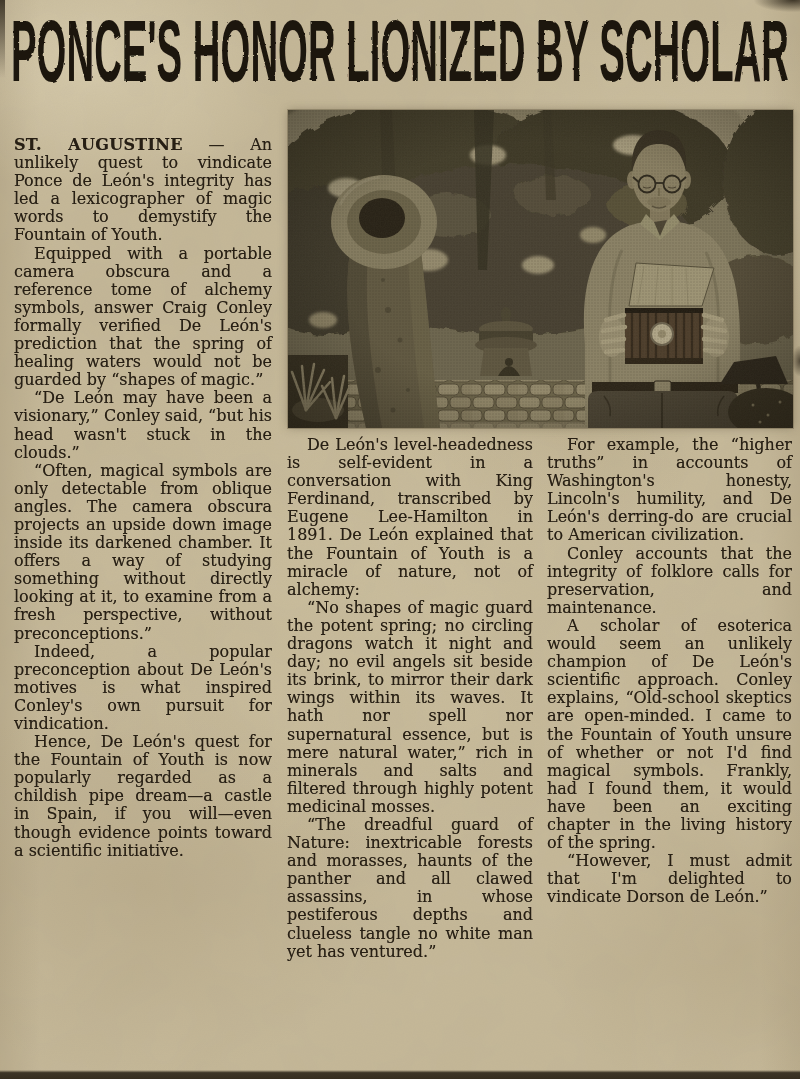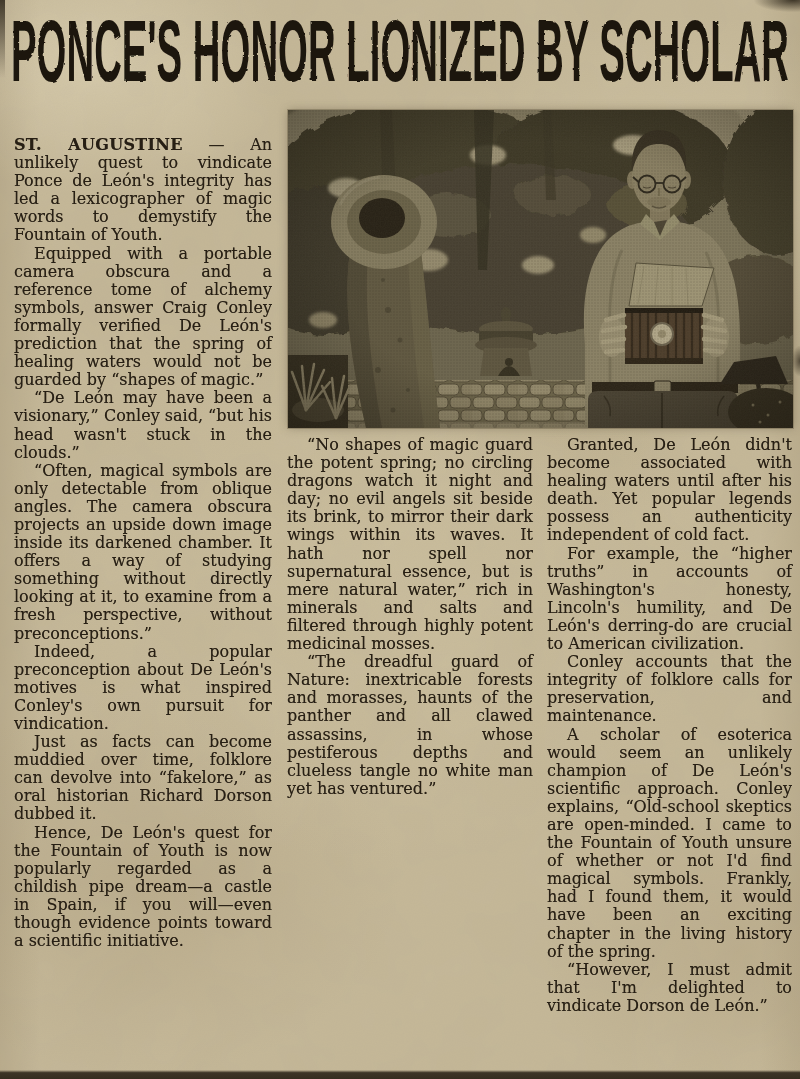--- a/index.html
+++ b/index.html
@@ -285,29 +285,28 @@
       </g>
     </svg>
   </figure>
 
   <section class="col col1">
       <p class="para"><span class="seg-bold">ST. AUGUSTINE</span><span> — An unlikely quest to vindicate Ponce de León's integrity has led a lexicographer of magic words to demystify the Fountain of Youth.</span></p>
       <p class="para indent"><span>Equipped with a portable camera obscura and a reference tome of alchemy symbols, answer Craig Conley formally verified De León's prediction that the spring of healing waters would not be guarded by “shapes of magic.”</span></p>
       <p class="para indent"><span>“De León may have been a visionary,” Conley said, “but his head wasn't stuck in the clouds.”</span></p>
       <p class="para indent"><span>“Often, magical symbols are only detectable from oblique angles. The camera obscura projects an upside down image inside its darkened chamber. It offers a way of studying something without directly looking at it, to examine from a fresh perspective, without preconceptions.”</span></p>
       <p class="para indent"><span>Indeed, a popular preconception about De León's motives is what inspired Conley's own pursuit for vindication.</span></p>
-      <p class="para indent"><span>Just as facts can become muddied over time, folklore can devolve into “fakelore,” as oral historian Richard Dorson dubbed it.</span></p>
       <p class="para indent"><span>Hence, De León's quest for the Fountain of Youth is now popularly regarded as a childish pipe dream—a castle in Spain, if you will—even though evidence points toward a scientific initiative.</span></p>
     </section>
   <section class="col col2">
+      <p class="para indent"><span>De León's level-headedness is self-evident in a conversation with King Ferdinand, transcribed by Eugene Lee-Hamilton in 1891.  De León explained that the Fountain of Youth is a miracle of nature, not of alchemy:</span></p>
       <p class="para indent"><span>“No shapes of magic guard the potent spring; no circling dragons watch it night and day; no evil angels sit beside its brink, to mirror their dark wings within its waves.  It hath nor spell nor supernatural essence, but is mere natural water,” rich in minerals and salts and filtered through highly potent medicinal mosses.</span></p>
       <p class="para indent"><span>“The dreadful guard of Nature: inextricable forests and morasses, haunts of the panther and all clawed assassins, in whose pestiferous depths and clueless tangle no white man yet has ventured.”</span></p>
     </section>
   <section class="col col3">
-      <p class="para indent"><span>Granted, De León didn't become associated with healing waters until after his death.  Yet popular legends possess an authenticity independent of cold fact.</span></p>
       <p class="para indent"><span>For example, the “higher truths” in accounts of Washington's honesty, Lincoln's humility, and De León's derring-do are crucial to American civilization.</span></p>
       <p class="para indent"><span>Conley accounts that the integrity of folklore calls for preservation, and maintenance.</span></p>
       <p class="para indent"><span>A scholar of esoterica would seem an unlikely champion of De León's scientific approach. Conley explains, “Old-school skeptics are open-minded. I came to the Fountain of Youth unsure of whether or not I'd find magical symbols.  Frankly, had I found them, it would have been an exciting chapter in the living history of the spring.</span></p>
       <p class="para indent"><span>“However, I must admit that I'm delighted to vindicate Dorson de León.”</span></p>
     </section>
 
   <div class="edge edge-bottom"></div>
   <div class="edge edge-left-top"></div>
   <div class="edge edge-topright"></div>
   <div class="edge speck-right"></div>

